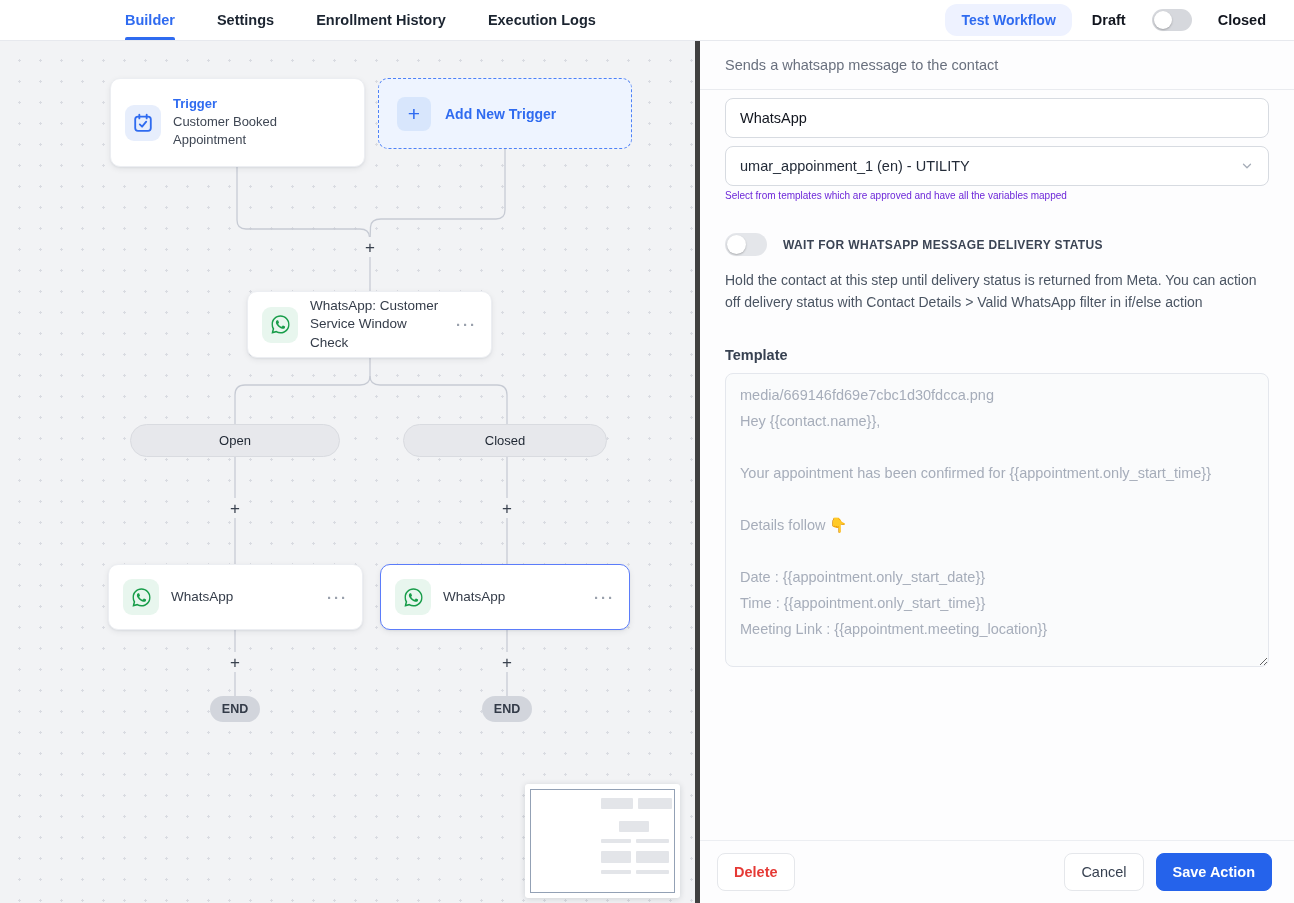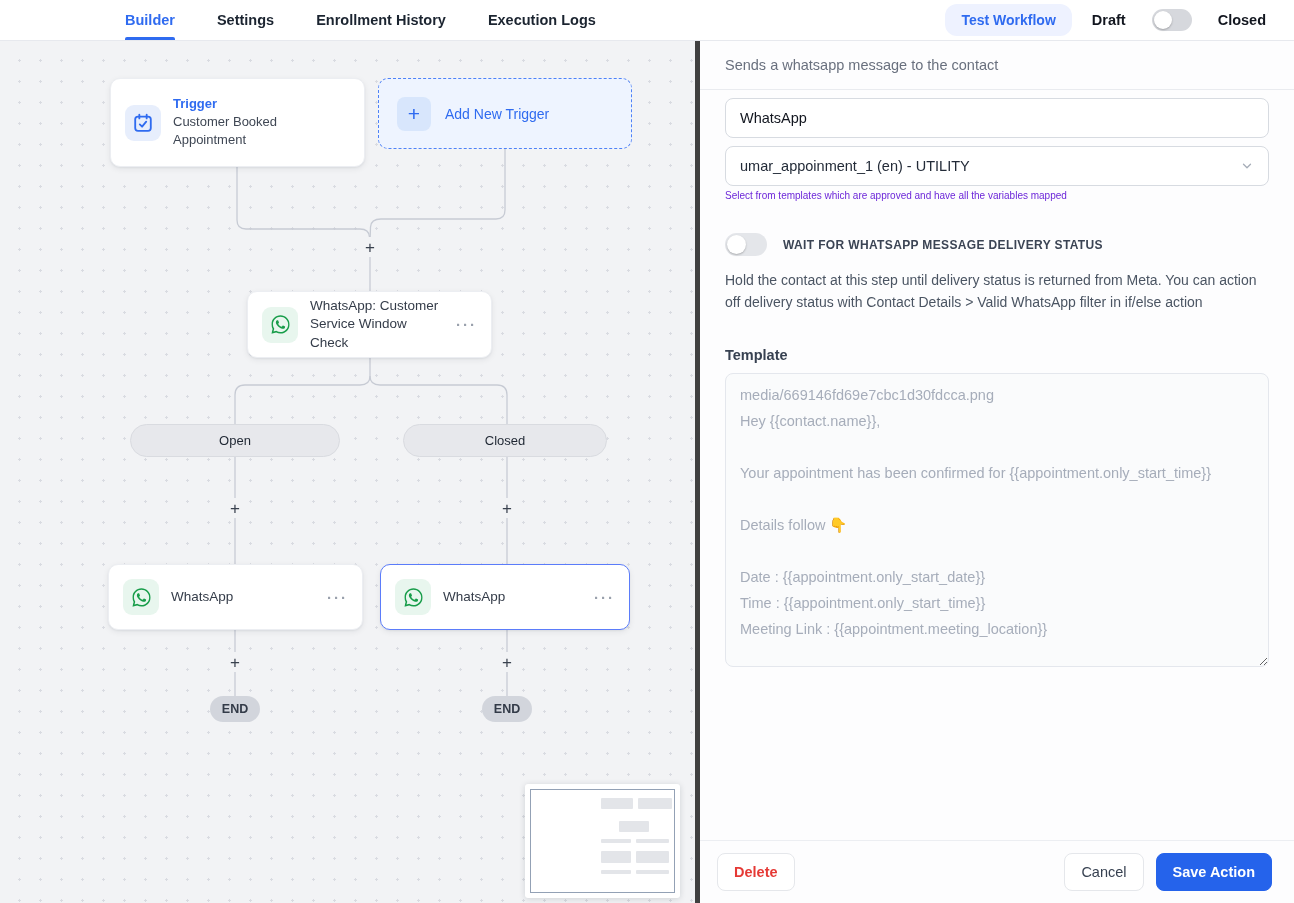--- a/index.html
+++ b/index.html
@@ -43,21 +43,21 @@
   .node-menu{margin-left:auto;color:#99a0ac;font-size:15px;letter-spacing:2px;
     font-weight:700;cursor:pointer;line-height:1}
   .trigger-node{left:110px;top:37px;width:255px;height:89px}
   .trigger-cat{color:var(--accent);font-size:13px;font-weight:700;margin-bottom:2px}
   .trigger-sub{font-size:13px;color:#3f4754;max-width:150px;line-height:1.35}
   .add-trigger{position:absolute;left:378px;top:37px;width:254px;height:71px;border-radius:10px;
     border:1.6px dashed #4f82f7;background:#eef4ff;display:flex;align-items:center;gap:14px;
     padding:0 18px;cursor:pointer}
   .plusbox{width:34px;height:34px;border-radius:8px;background:#d8e6fc;color:var(--accent);
     display:flex;align-items:center;justify-content:center;font-size:21px;font-weight:500}
-  .add-trigger-label{color:var(--accent);font-size:14px;font-weight:400}
+  .add-trigger-label{color:var(--accent);font-size:14px;font-weight:700}
   .check-node{left:247px;top:250px;width:245px;height:67px}
   .check-node .node-title{max-width:152px}
   .pill{position:absolute;height:33px;border-radius:17px;background:#e7e8ec;border:1px solid #d9dbe0;
     display:flex;align-items:center;justify-content:center;font-size:13px;font-weight:500;color:#1f2733}
   .pill-open{left:130px;top:383px;width:210px}
   .pill-closed{left:403px;top:383px;width:204px}
   .action-left{left:108px;top:523px;width:255px;height:66px}
   .action-right{left:380px;top:523px;width:250px;height:66px;border:1.6px solid #5b7cfa}
   .canvas-plus{position:absolute;width:20px;height:20px;display:flex;align-items:center;
     justify-content:center;font-size:17px;font-weight:500;color:#39414e;background:var(--canvasbg);

